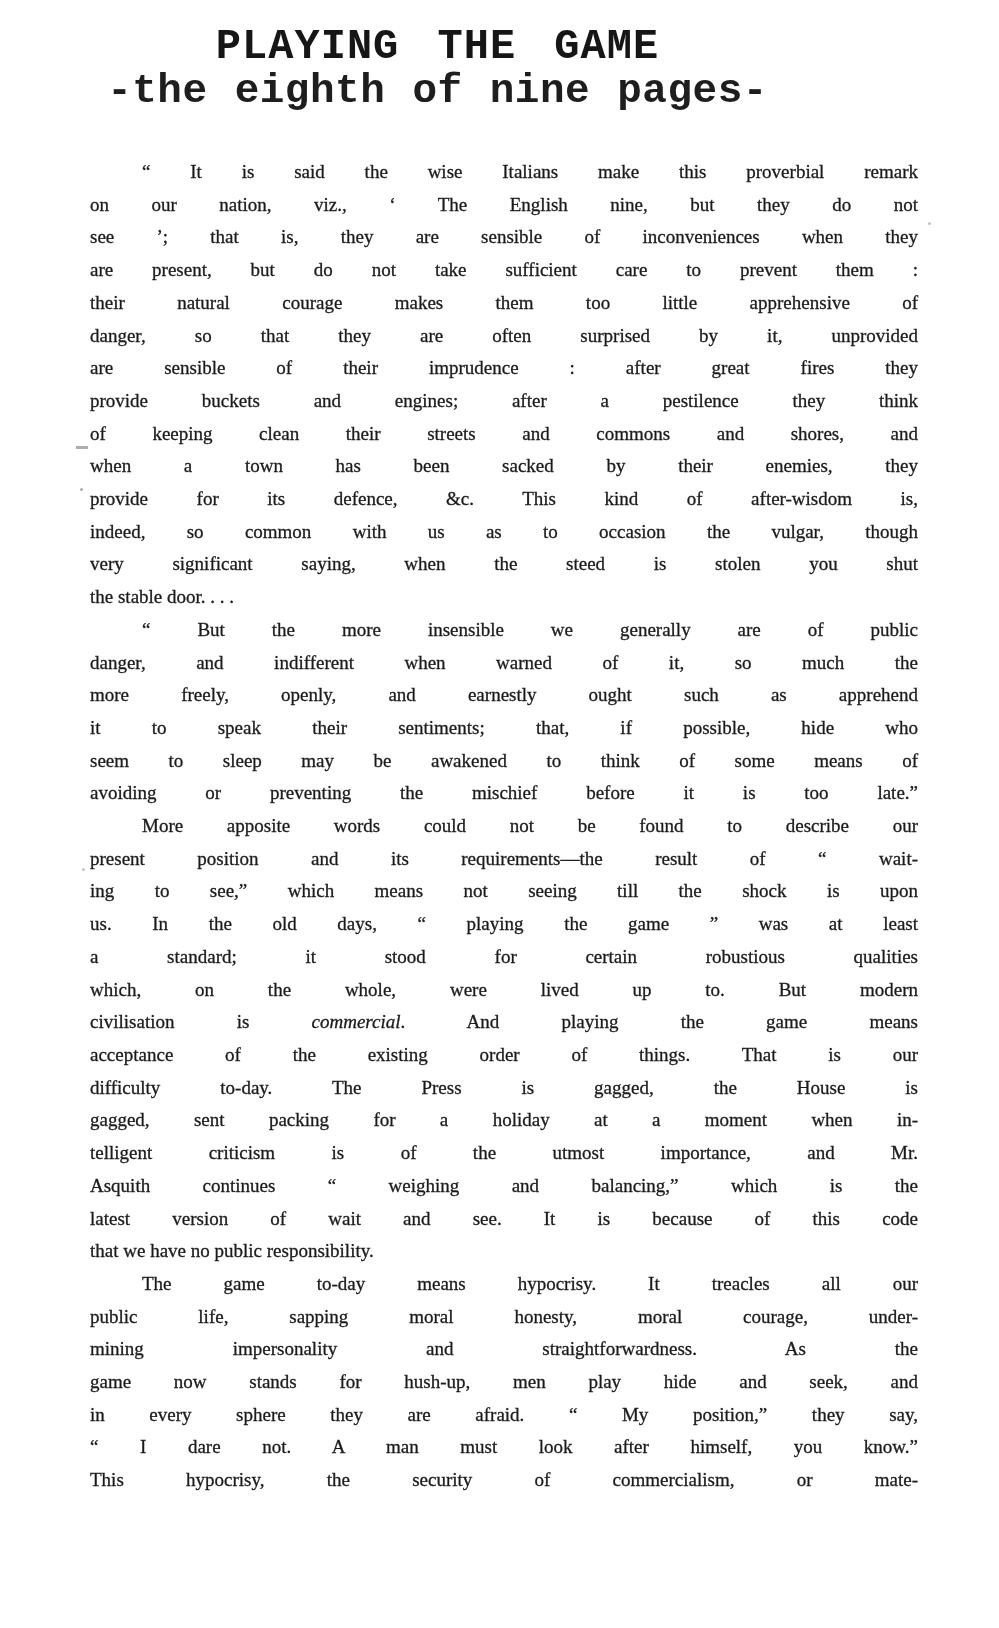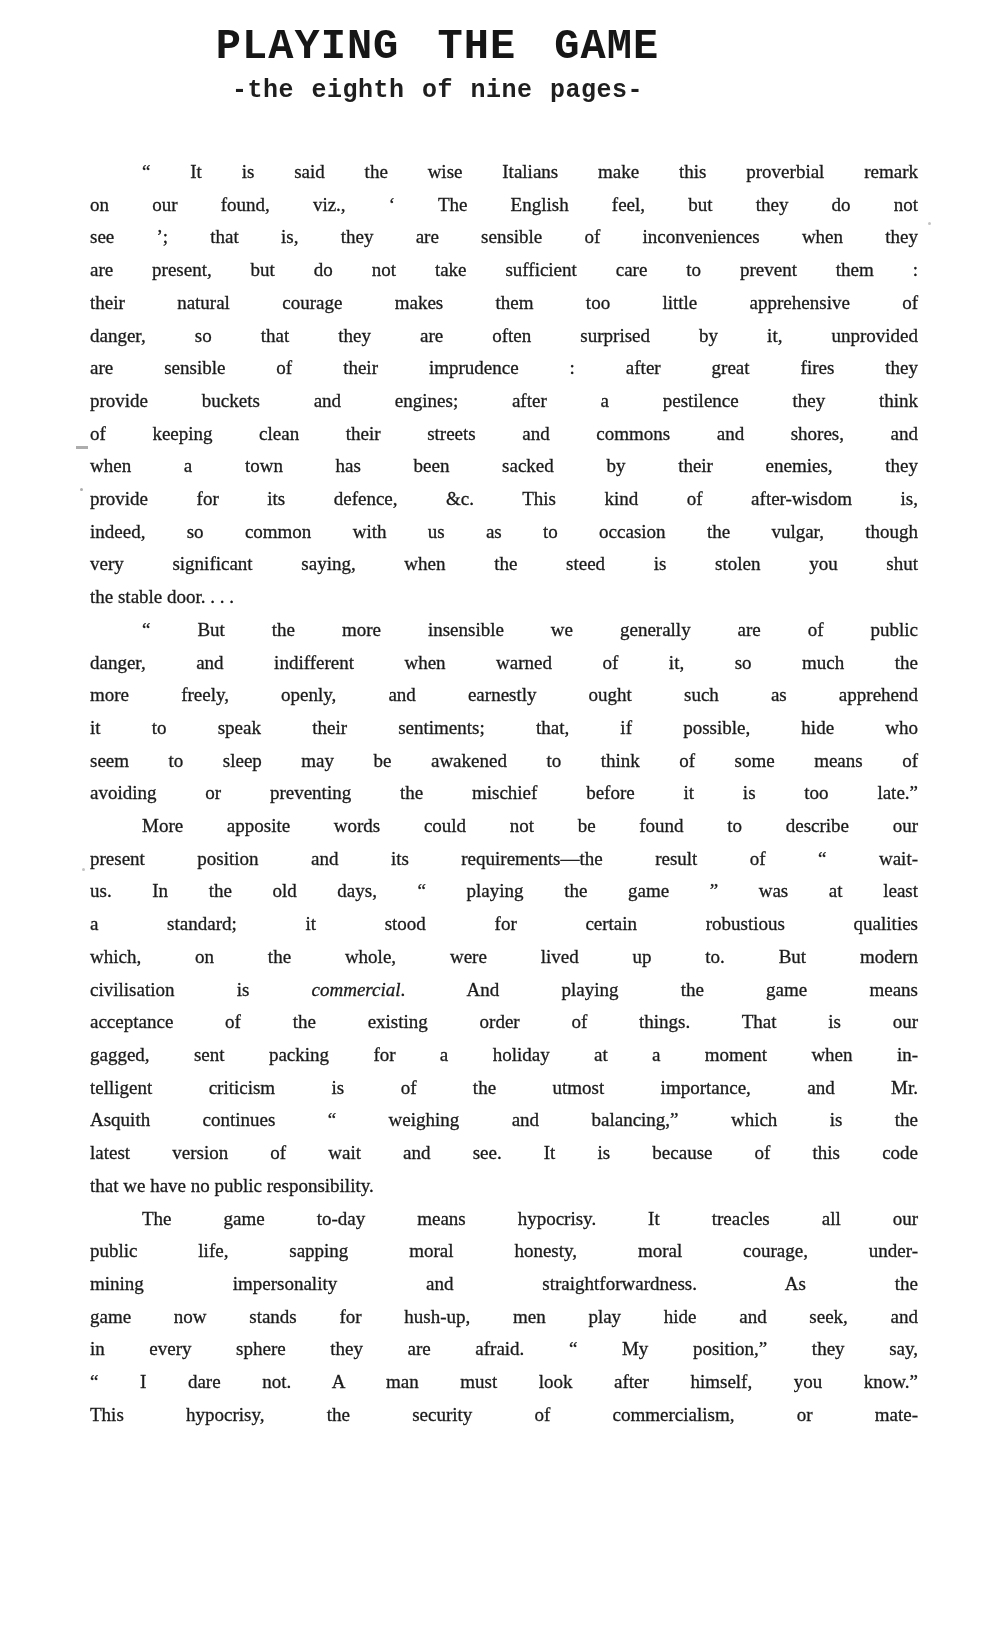--- a/index.html
+++ b/index.html
@@ -30,21 +30,21 @@
     font-size: 42px;
     letter-spacing: 1px;
     word-spacing: 12px;
     line-height: 46px;
     color: #161616;
   }
   .page-subtitle {
     margin-top: 2px;
     font-family: "Liberation Mono", "DejaVu Sans Mono", monospace;
     font-weight: bold;
-    font-size: 25px;
+    font-size: 41px;
     letter-spacing: 0.5px;
     word-spacing: 2px;
     line-height: 38px;
     color: #1e1e1e;
   }
   .page-body {
     position: absolute;
     left: 90px;
     top: 156px;
     width: 828px;
@@ -87,21 +87,21 @@
 <div class="page" style="color: rgb(27, 27, 27);">
   <div class="title-block">
     <div class="page-title">PLAYING THE GAME</div>
     <div class="page-subtitle">-the eighth of nine pages-</div>
   </div>
 
   <div class="page-body">
 
   <div class="paragraph">
         <div class="line indent">“ It is said the wise Italians make this proverbial remark</div>
-        <div class="line">on our found, viz., ‘ The English feel, but they do not</div>
+        <div class="line">on our nation, viz., ‘ The English nine, but they do not</div>
         <div class="line">see ’; that is, they are sensible of inconveniences when they</div>
         <div class="line">are present, but do not take sufficient care to prevent them :</div>
         <div class="line">their natural courage makes them too little apprehensive of</div>
         <div class="line">danger, so that they are often surprised by it, unprovided</div>
         <div class="line">are sensible of their imprudence :  after great fires they</div>
         <div class="line">provide buckets and engines; after a pestilence they think</div>
         <div class="line">of keeping clean their streets and commons and shores, and</div>
         <div class="line">when a town has been sacked by their enemies, they</div>
         <div class="line">provide for its defence, &amp;c.  This kind of after-wisdom is,</div>
         <div class="line">indeed, so common with us as to occasion the vulgar, though</div>
@@ -112,25 +112,27 @@
         <div class="line indent">“ But the more insensible we generally are of public</div>
         <div class="line">danger, and indifferent when warned of it, so much the</div>
         <div class="line">more freely, openly, and earnestly ought such as apprehend</div>
         <div class="line">it to speak their sentiments; that, if possible, hide who</div>
         <div class="line">seem to sleep may be awakened to think of some means of</div>
         <div class="line">avoiding or preventing the mischief before it is too late.”</div>
       </div>
       <div class="paragraph">
         <div class="line indent">More apposite words could not be found to describe our</div>
         <div class="line">present position and its requirements—the result of “ wait-</div>
+        <div class="line">ing to see,” which means not seeing till the shock is upon</div>
         <div class="line">us.  In the old days, “ playing the game ” was at least</div>
         <div class="line">a standard; it stood for certain robustious qualities</div>
         <div class="line">which, on the whole, were lived up to.  But modern</div>
         <div class="line"><span>civilisation is </span><i>commercial</i><span>.  And playing the game means</span></div>
         <div class="line">acceptance of the existing order of things.  That is our</div>
+        <div class="line">difficulty to-day.  The Press is gagged, the House is</div>
         <div class="line">gagged, sent packing for a holiday at a moment when in-</div>
         <div class="line">telligent criticism is of the utmost importance, and Mr.</div>
         <div class="line">Asquith continues “ weighing and balancing,” which is the</div>
         <div class="line">latest version of wait and see.  It is because of this code</div>
         <div class="line left-last">that we have no public responsibility.</div>
       </div>
       <div class="paragraph">
         <div class="line indent">The game to-day means hypocrisy.  It treacles all our</div>
         <div class="line">public life, sapping moral honesty, moral courage, under-</div>
         <div class="line">mining impersonality and straightforwardness.  As the</div>

